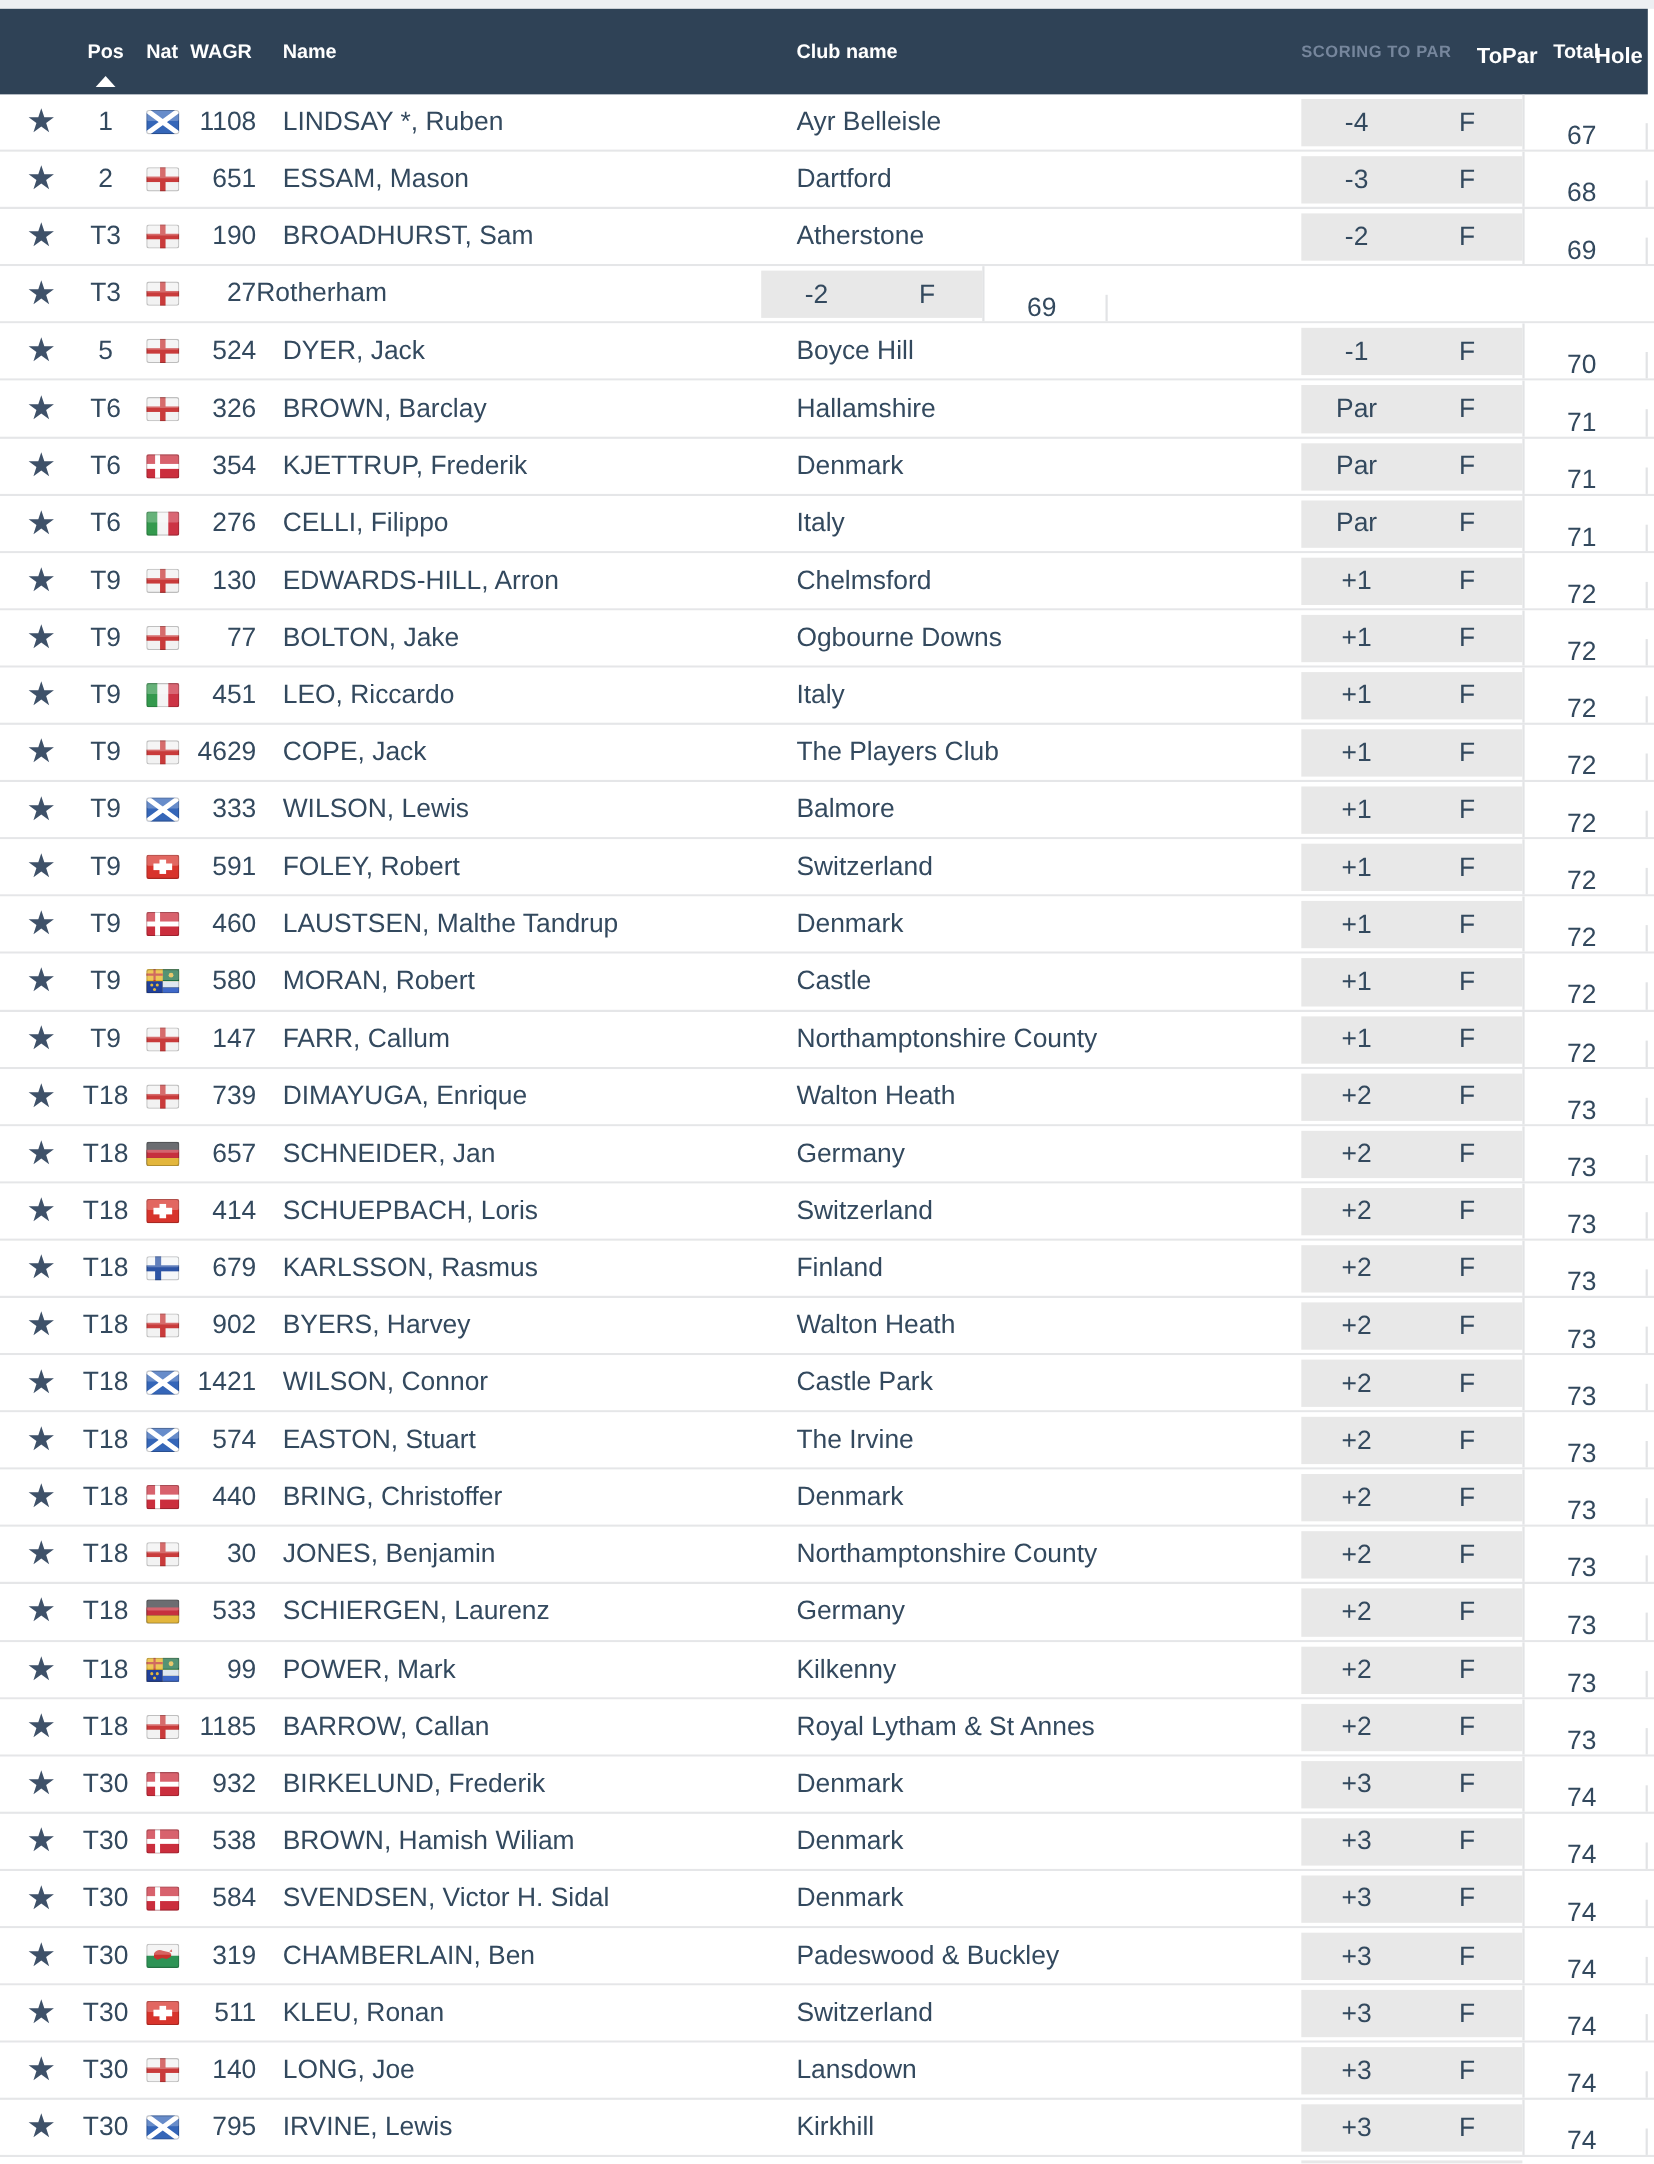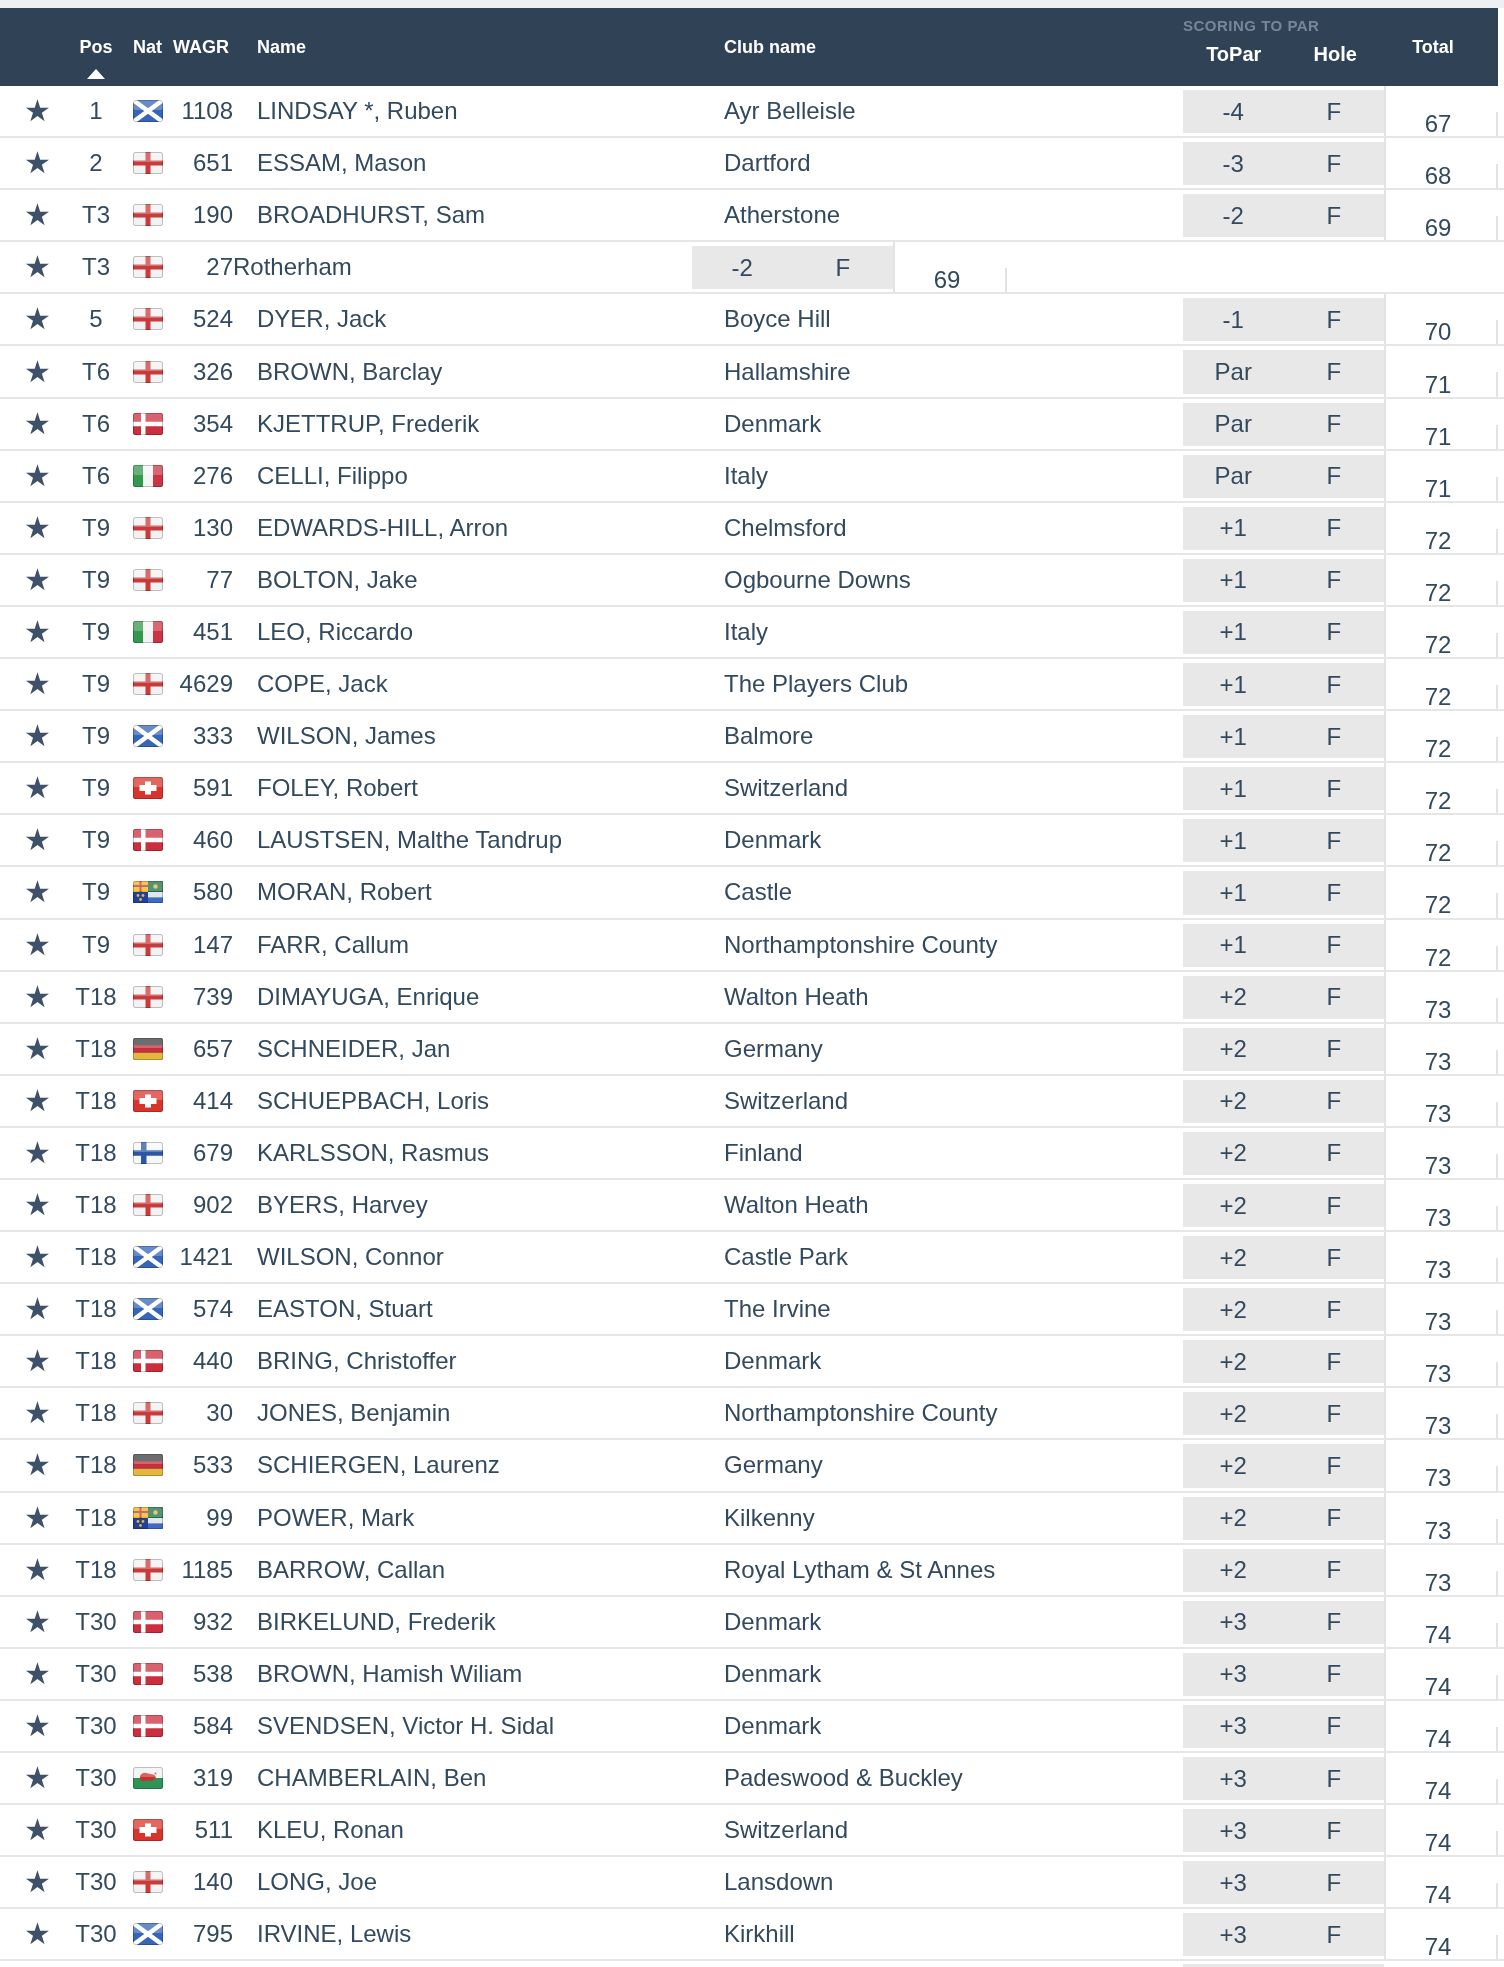--- a/index.html
+++ b/index.html
@@ -21,21 +21,21 @@
   .h-pos .lbl{margin-bottom:0;}
   .sort-arrow{
     position:absolute;left:50%;transform:translateX(-50%);bottom:7px;
     width:0;height:0;border-left:9px solid transparent;border-right:9px solid transparent;
     border-bottom:10px solid #ffffff;
   }
   .h-nat{width:43px;}
   .h-wagr{width:64px;}
   .h-name{width:491px;justify-content:flex-start;padding-left:24px;box-sizing:border-box;align-items:center;}
   .h-club{width:459px;justify-content:flex-start;}
-  .h-scoring{width:203px;display:flex;flex-direction:column;align-items:flex-start;
+  .h-scoring{width:203px;display:flex;align-items:center;
     padding-top:9px;box-sizing:border-box;}
   .scoring-label{font-size:15px;font-weight:bold;color:#76869c;text-align:center;
     letter-spacing:.5px;margin-bottom:9px;white-space:nowrap;}
   .scoring-sub{display:flex;}
   .scoring-sub span{width:101.5px;text-align:center;font-size:20px;font-weight:bold;}
   .h-total{width:112px;box-sizing:border-box;padding-right:18px;}
   
   .row{
     display:flex;height:52.1px;box-sizing:border-box;border-bottom:2px solid #e5e6e8;
     align-items:center;background:#fff;color:#33495e;font-size:24px;
@@ -402,21 +402,21 @@
     <div class="c-pos">T9</div>
     <div class="c-nat">
       <svg width="30" height="22" viewBox="0 0 30 22">
             <rect x="0" y="0" width="30" height="22" rx="2" fill="#3566b8"></rect>
        <path d="M0 0 L30 22 M30 0 L0 22" stroke="#fff" stroke-width="4.5"></path>
             <rect x="0" y="0" width="30" height="10" rx="2" fill="#ffffff" opacity="0.25"></rect>
                <rect x="0.5" y="0.5" width="29" height="21" rx="2" fill="none" stroke="rgba(0,0,0,0.22)"></rect>
           </svg>
     </div>
     <div class="c-wagr">333</div>
-    <div class="c-name">WILSON, James</div>
+    <div class="c-name">WILSON, Lewis</div>
     <div class="c-club">Balmore</div>
     <div class="c-scoring">
       <div class="scoring-bg">
         <span>+1</span>
         <span>F</span>
       </div>
     </div>
     <div class="c-total">72</div>
       </div>
       <div class="row">

